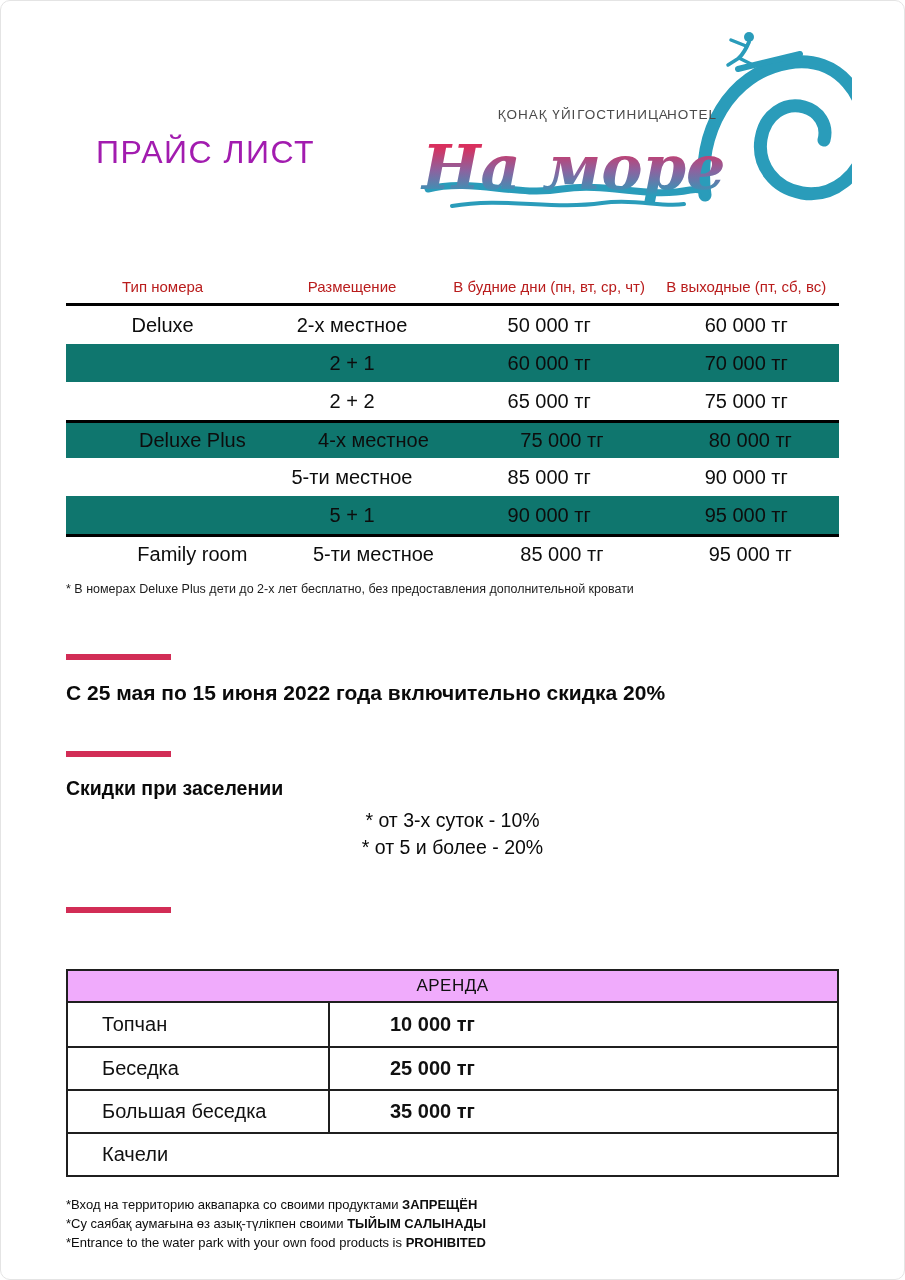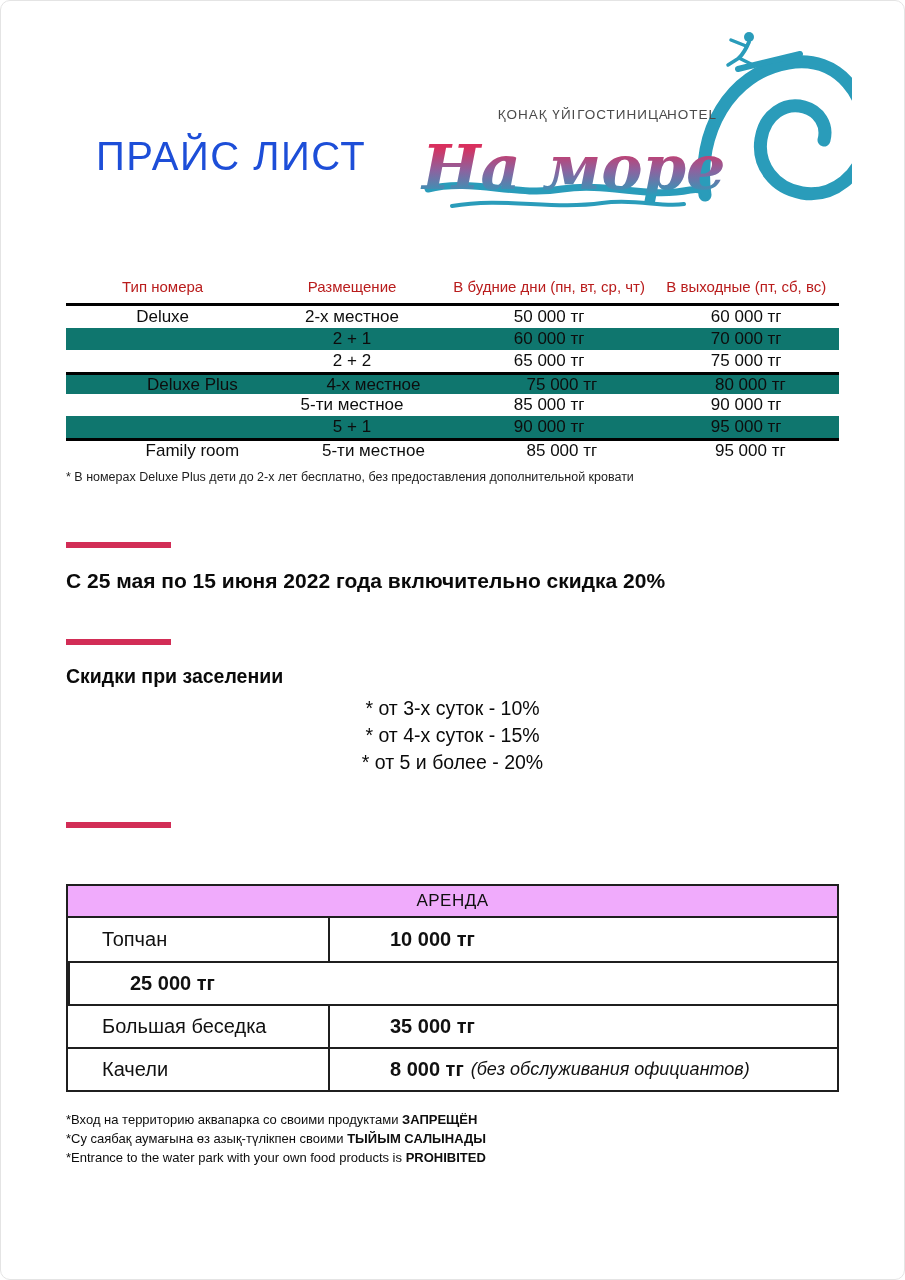--- a/index.html
+++ b/index.html
@@ -2,27 +2,27 @@
 <html><head>
 <meta charset="utf-8">
 <style>
   * { margin:0; padding:0; box-sizing:border-box; }
   html,body { width:905px; height:1280px; background:#fff; }
   body { font-family:"Liberation Sans", sans-serif; color:#111; position:relative; }
   .page { position:absolute; inset:0; background:#fff; border:1px solid #e4e4e4; border-radius:10px; overflow:hidden; }
 
   
   .header { position:relative; height:245px; }
-  .page-title { position:absolute; left:95px; top:133px; font-size:40px; letter-spacing:1.5px; color:#1d4ed8; }
+  .page-title { position:absolute; left:95px; top:133px; font-size:32px; letter-spacing:1.5px; color:#a21caf; }
   .logo-wrap { position:absolute; right:52px; top:28px; width:432px; height:200px; }
 
   
   .t1 { margin:28px 65px 0 65px; }
   .t1-head { display:grid; grid-template-columns:25% 24% 27% 24%; text-align:center; font-size:15px; color:#b91c1c; padding:4px 0 8px 0; border-bottom:3px solid #000; }
-  .t1-row { display:grid; grid-template-columns:25% 24% 27% 24%; height:22px; align-items:center; text-align:center; font-size:17px; color:#0d0d0d; }
+  .t1-row { display:grid; grid-template-columns:25% 24% 27% 24%; height:38px; align-items:center; text-align:center; font-size:20px; color:#0d0d0d; }
   .t1-row.shade { background:#0f766e; }
   .t1-row.sep { border-top:3px solid #000;padding-left:34px; }
   .t1-footnote { margin:10px 65px 0 65px; font-size:12.5px; color:#1c1c1c; }
 
   
   .accent-bar { width:105px; height:6px; background:#d22d56; margin-left:65px; }
   .bar-promo { margin-top:58px; }
   .promo-heading { margin:21px 65px 0 65px; font-size:21px; font-weight:bold; color:#0a0a0a; }
   .bar-discounts { margin-top:46px; }
   .discounts { margin:20px 65px 0 65px; font-size:19.5px; color:#0a0a0a; }
@@ -138,56 +138,52 @@
   <div class="t1-footnote">* В номерах Deluxe Plus дети до 2-х лет бесплатно, без предоставления дополнительной кровати</div>
 
   <div class="accent-bar bar-promo"></div>
   <div class="promo-heading">С 25 мая по 15 июня 2022 года включительно скидка 20%</div>
 
   <div class="accent-bar bar-discounts"></div>
   <div class="discounts">
     <div class="discounts-heading">Скидки при заселении</div>
     <ul>
       <li>* от 3-х суток - 10%</li>
-      <li>* от 4-х суток - 15%</li>
       <li>* от 5 и более - 20%</li>
     </ul>
   </div>
 
   <div class="accent-bar bar-note"></div>
 
   <div class="rent">
     <div class="rent-header">АРЕНДА</div>
 
     <div class="rent-row">
       <div class="rent-name">Топчан</div>
       <div class="rent-value">
         <span>10 000 тг</span>
 
       </div>
     </div>
     <div class="rent-row">
+      <div class="rent-name">Беседка</div>
       <div class="rent-value">
         <span>25 000 тг</span>
 
       </div>
     </div>
     <div class="rent-row">
       <div class="rent-name">Большая беседка</div>
       <div class="rent-value">
         <span>35 000 тг</span>
 
       </div>
     </div>
     <div class="rent-row">
       <div class="rent-name">Качели</div>
-      <div class="rent-value">
-        <span>8 000 тг</span>
-        <span class="rent-suffix">(без обслуживания официантов)</span>
-      </div>
     </div>
   </div>
 
   <div class="footer-notes">
     <div><span>*Вход на территорию аквапарка со своими продуктами </span><b>ЗАПРЕЩЁН</b></div>
     <div><span>*Су саябақ аумағына өз азық-түлікпен своими </span><b>ТЫЙЫМ САЛЫНАДЫ</b></div>
     <div><span>*Entrance to the water park with your own food products is </span><b>PROHIBITED</b></div>
   </div>
 
 </div>

